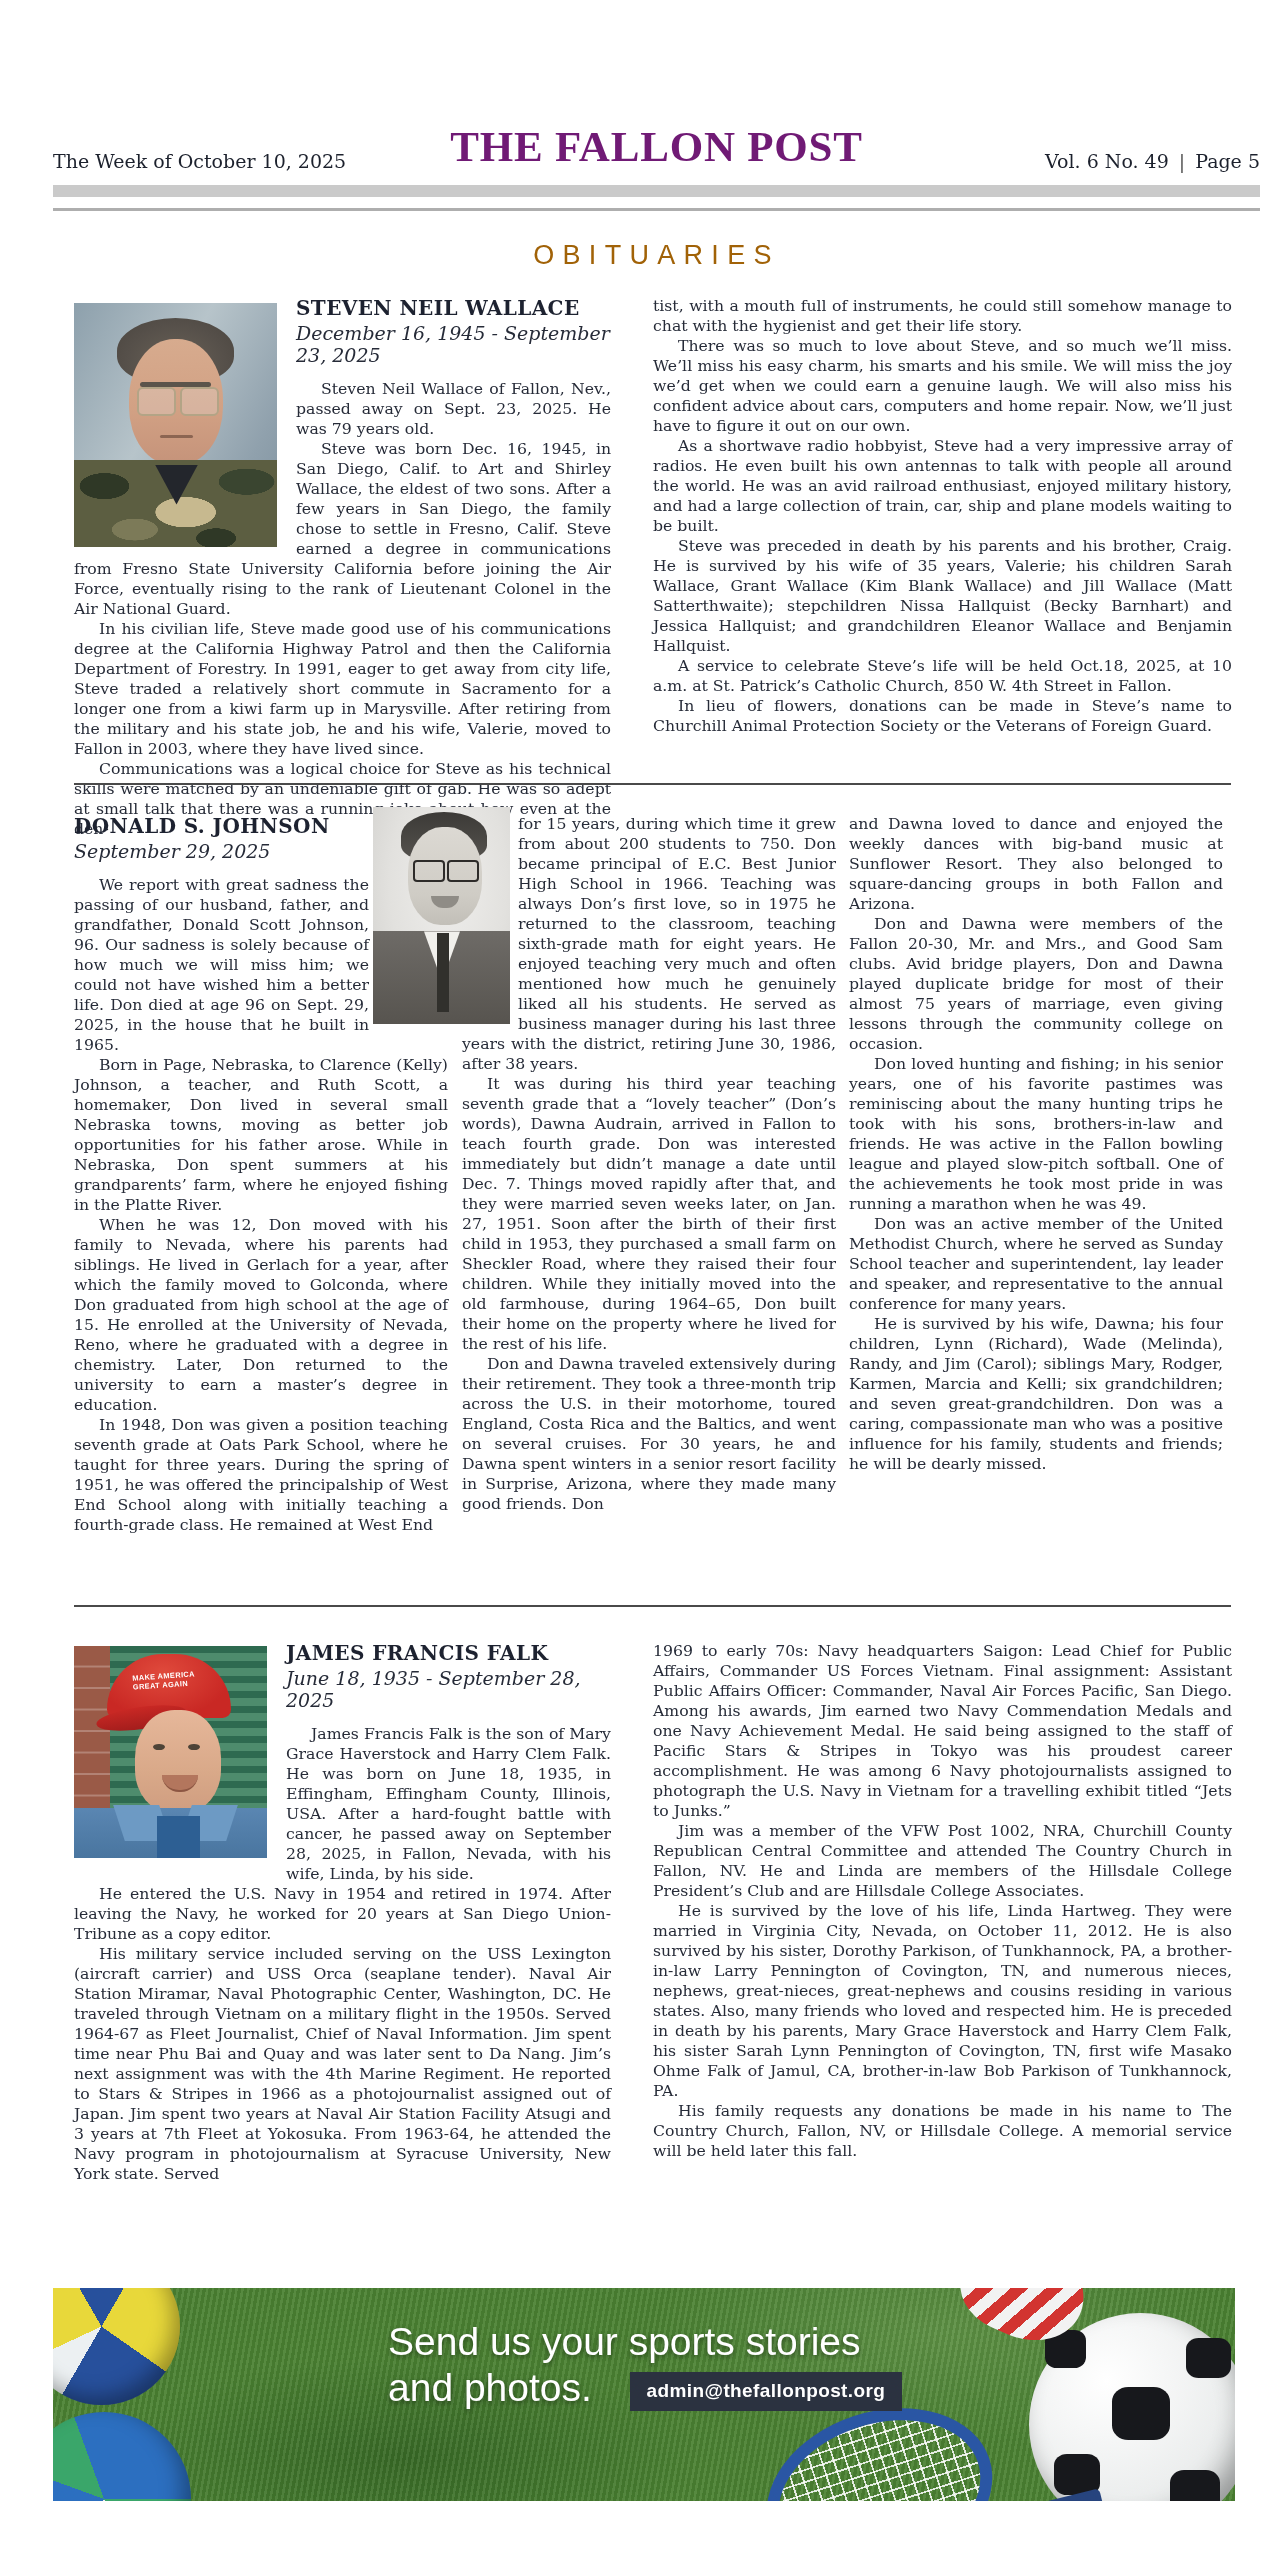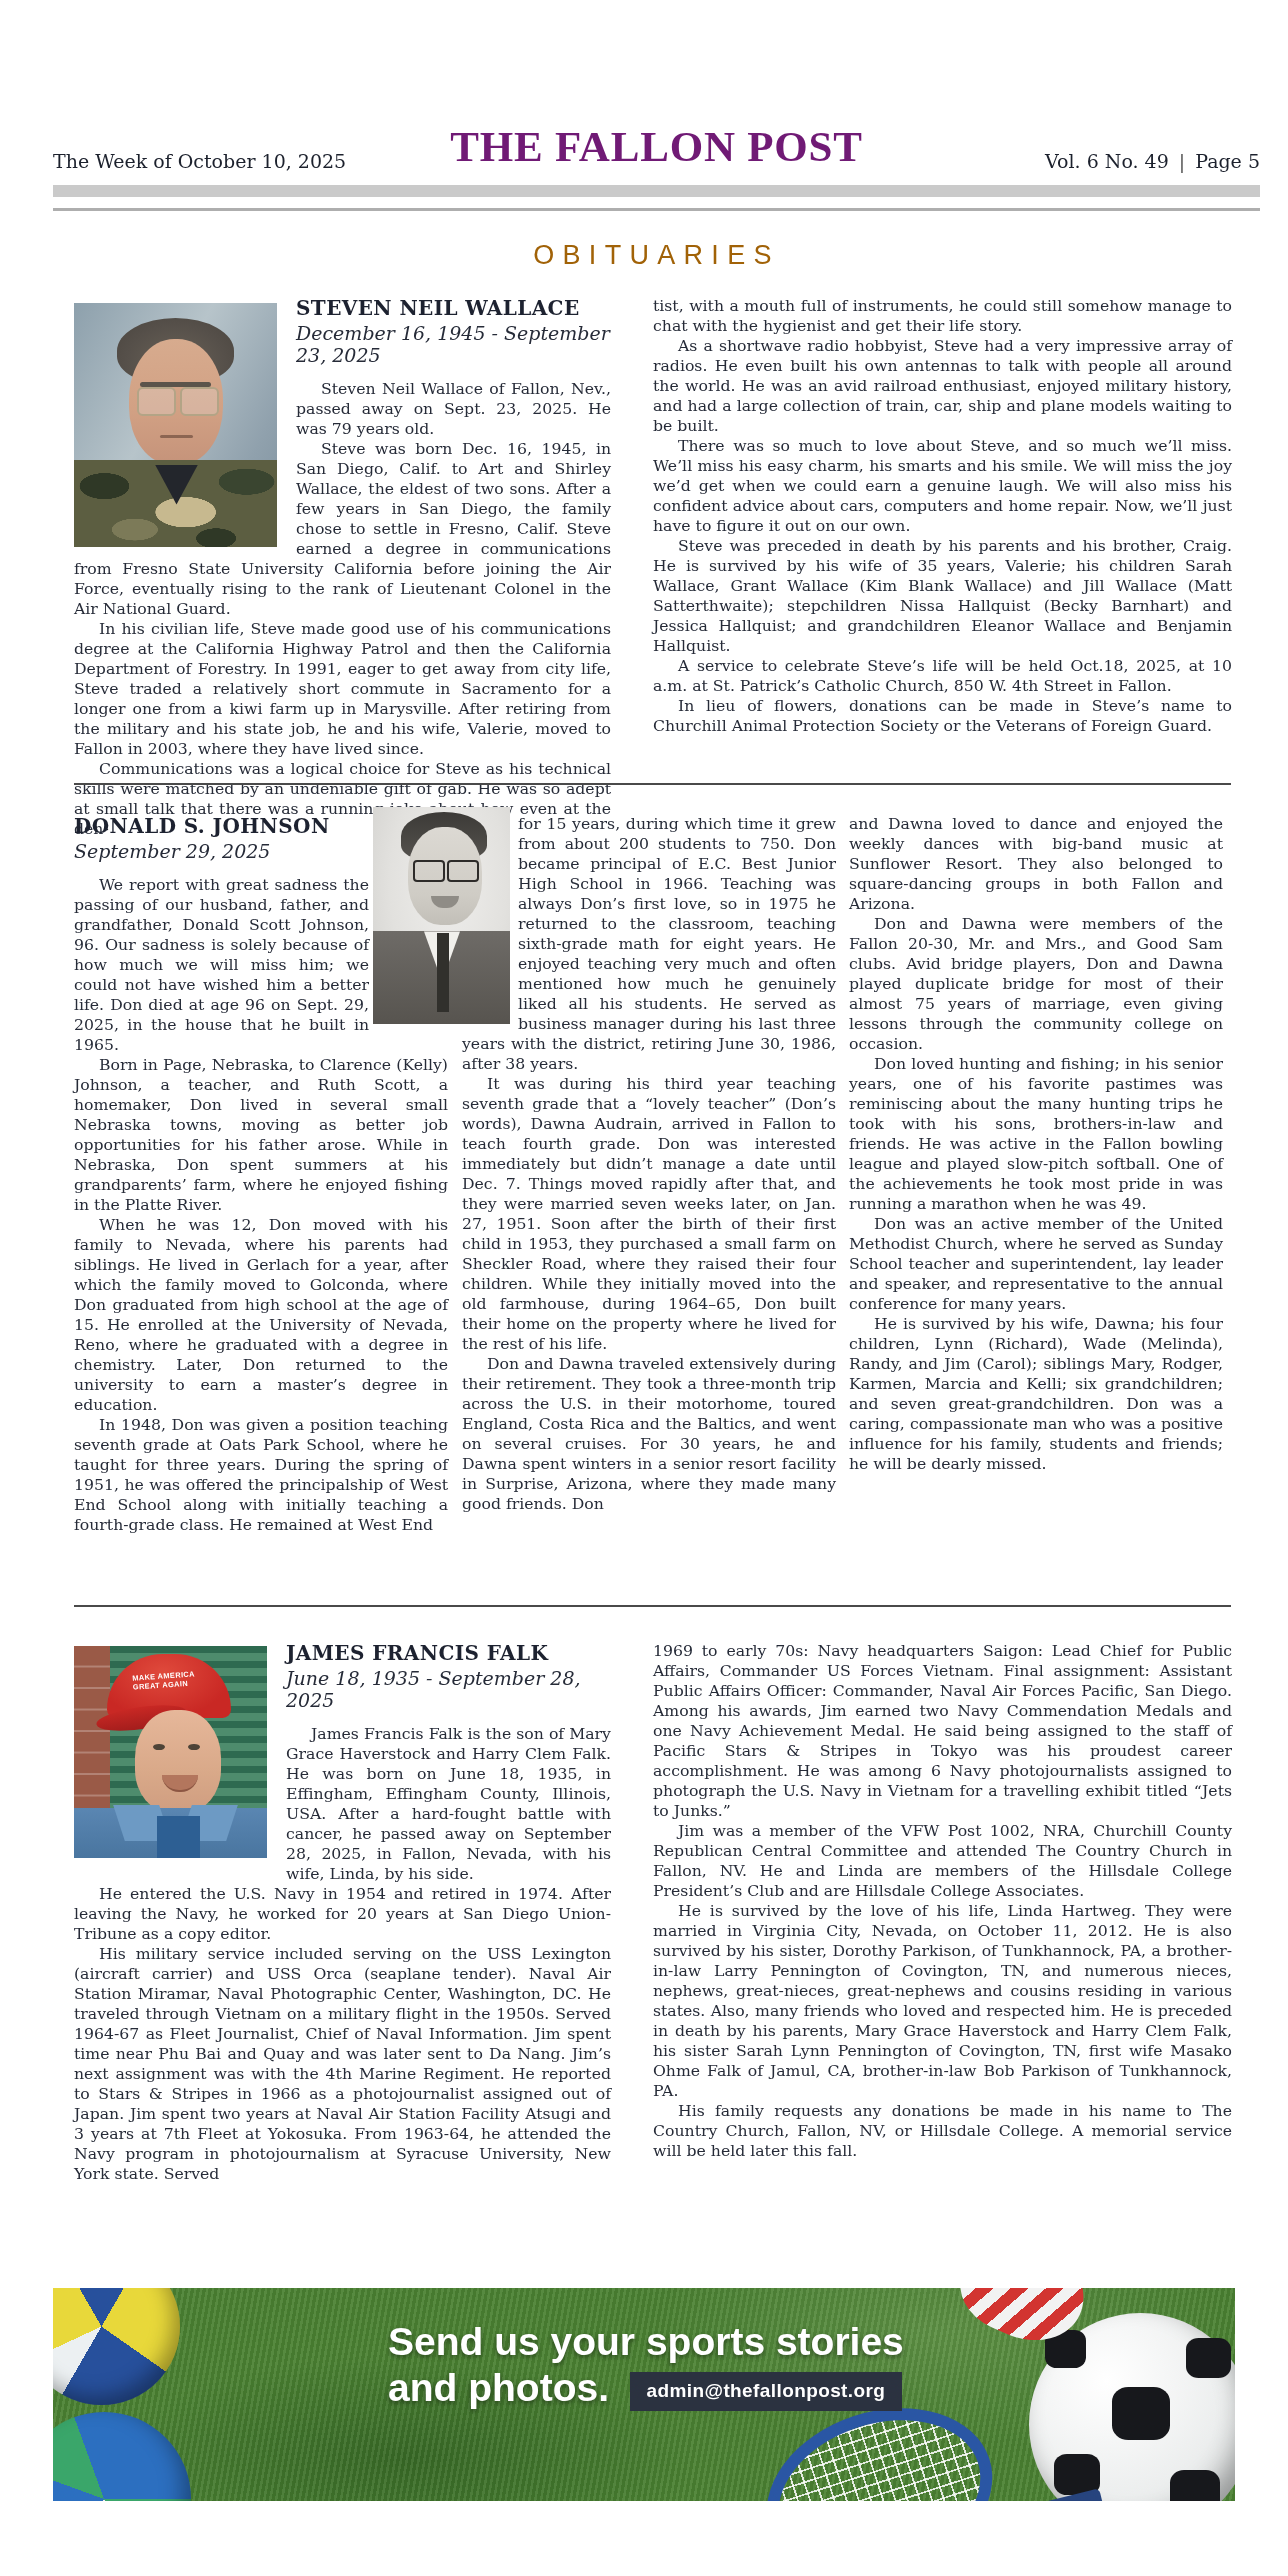--- a/index.html
+++ b/index.html
@@ -114,21 +114,21 @@
   .banner .flagball{right:149px;top:-50px;width:124px;height:99px;border-radius:40% 60% 55% 45%;
           transform:rotate(24deg);
           background:repeating-linear-gradient(115deg,#d23430 0 11.6px,#f2f2f2 11.6px 23px);}
   .banner .racket{left:711px;top:124px;width:207px;height:141px;border:12.4px solid #2a56a4;border-radius:50%;
           transform:rotate(-18deg);
           background:repeating-linear-gradient(0deg,rgba(255,255,255,.85) 0 1.7px,transparent 1.7px 11.6px),
                      repeating-linear-gradient(90deg,rgba(255,255,255,.85) 0 1.7px,transparent 1.7px 11.6px);}
   .banner .handle{left:926px;top:215px;width:124px;height:18px;background:#27447e;transform:rotate(-14deg);
           border-radius:5px;}
   .banner-text{position:absolute;left:335px;top:31px;color:#fff;
-          font-family:"Liberation Sans",sans-serif;font-weight:700;font-size:39px;line-height:46px;
+          font-family:"Liberation Sans",sans-serif;font-weight:400;font-size:39px;line-height:46px;
           text-shadow:0 1.7px 5px rgba(0,0,0,.45);}
   .banner-email{position:absolute;left:577px;top:84px;background:#2b3240;color:#fff;
           font-family:"Liberation Sans",sans-serif;font-weight:700;font-size:19px;
           padding:8.3px 16.5px;letter-spacing:0.4px;}
 </style>
 </head>
 <body>
 
 <div class="page">
 
@@ -160,22 +160,22 @@
       <div>
           <p class="para">Steven Neil Wallace of Fallon, Nev., passed away on Sept. 23, 2025. He was 79 years old.</p>
           <p class="para">Steve was born Dec. 16, 1945, in San Diego, Calif. to Art and Shirley Wallace, the eldest of two sons. After a few years in San Diego, the family chose to settle in Fresno, Calif. Steve earned a degree in communications from Fresno State University California before joining the Air Force, eventually rising to the rank of Lieutenant Colonel in the Air National Guard.</p>
           <p class="para">In his civilian life, Steve made good use of his communications degree at the California Highway Patrol and then the California Department of Forestry. In 1991, eager to get away from city life, Steve traded a relatively short commute in Sacramento for a longer one from a kiwi farm up in Marysville. After retiring from the military and his state job, he and his wife, Valerie, moved to Fallon in 2003, where they have lived since.</p>
           <p class="para">Communications was a logical choice for Steve as his technical skills were matched by an undeniable gift of gab. He was so adept at small talk that there was a running joke about how even at the den-</p>
         </div>
     </div>
     <div class="obit-col" style="left:579px;width:579px;">
       <div>
           <p class="para cont">tist, with a mouth full of instruments, he could still somehow manage to chat with the hygienist and get their life story.</p>
+          <p class="para">There was so much to love about Steve, and so much we’ll miss. We’ll miss his easy charm, his smarts and his smile. We will miss the joy we’d get when we could earn a genuine laugh. We will also miss his confident advice about cars, computers and home repair. Now, we’ll just have to figure it out on our own.</p>
           <p class="para">As a shortwave radio hobbyist, Steve had a very impressive array of radios. He even built his own antennas to talk with people all around the world. He was an avid railroad enthusiast, enjoyed military history, and had a large collection of train, car, ship and plane models waiting to be built.</p>
-          <p class="para">There was so much to love about Steve, and so much we’ll miss. We’ll miss his easy charm, his smarts and his smile. We will miss the joy we’d get when we could earn a genuine laugh. We will also miss his confident advice about cars, computers and home repair. Now, we’ll just have to figure it out on our own.</p>
           <p class="para">Steve was preceded in death by his parents and his brother, Craig. He is survived by his wife of 35 years, Valerie; his children Sarah Wallace, Grant Wallace (Kim Blank Wallace) and Jill Wallace (Matt Satterthwaite); stepchildren Nissa Hallquist (Becky Barnhart) and Jessica Hallquist; and grandchildren Eleanor Wallace and Benjamin Hallquist.</p>
           <p class="para">A service to celebrate Steve’s life will be held Oct.18, 2025, at 10 a.m. at St. Patrick’s Catholic Church, 850 W. 4th Street in Fallon.</p>
           <p class="para">In lieu of flowers, donations can be made in Steve’s name to Churchill Animal Protection Society or the Veterans of Foreign Guard.</p>
         </div>
     </div>
   </div>
 
   <div class="divider" style="top:783px;"></div>
 
   <div class="obit" style="top:814px;height:773px;">

